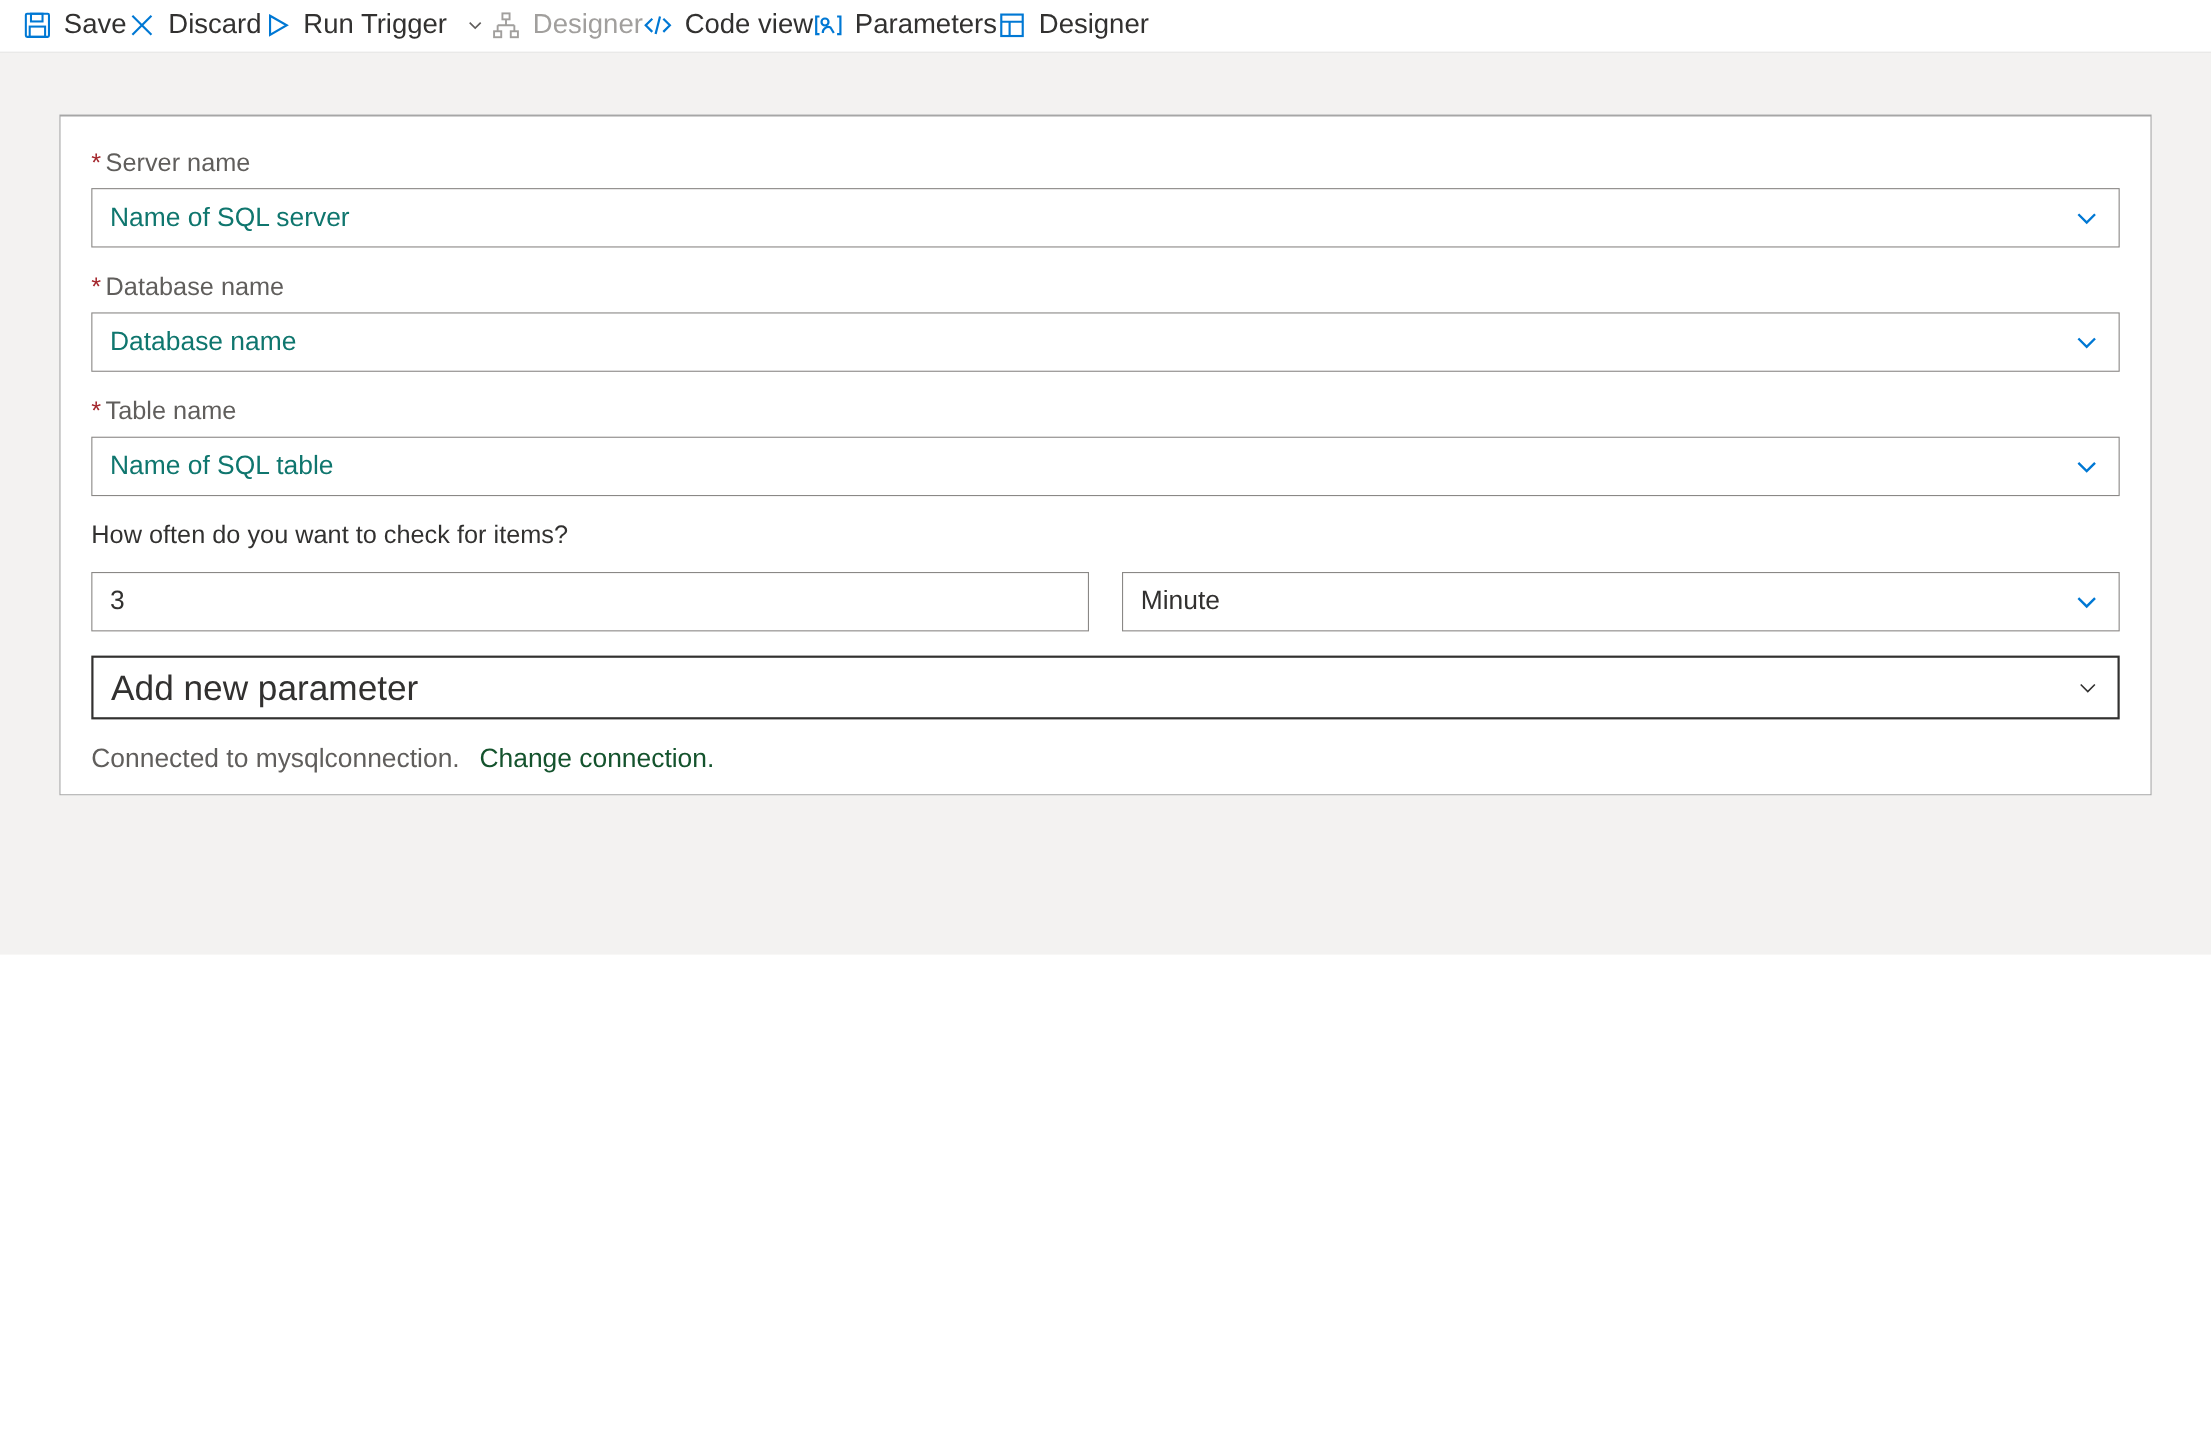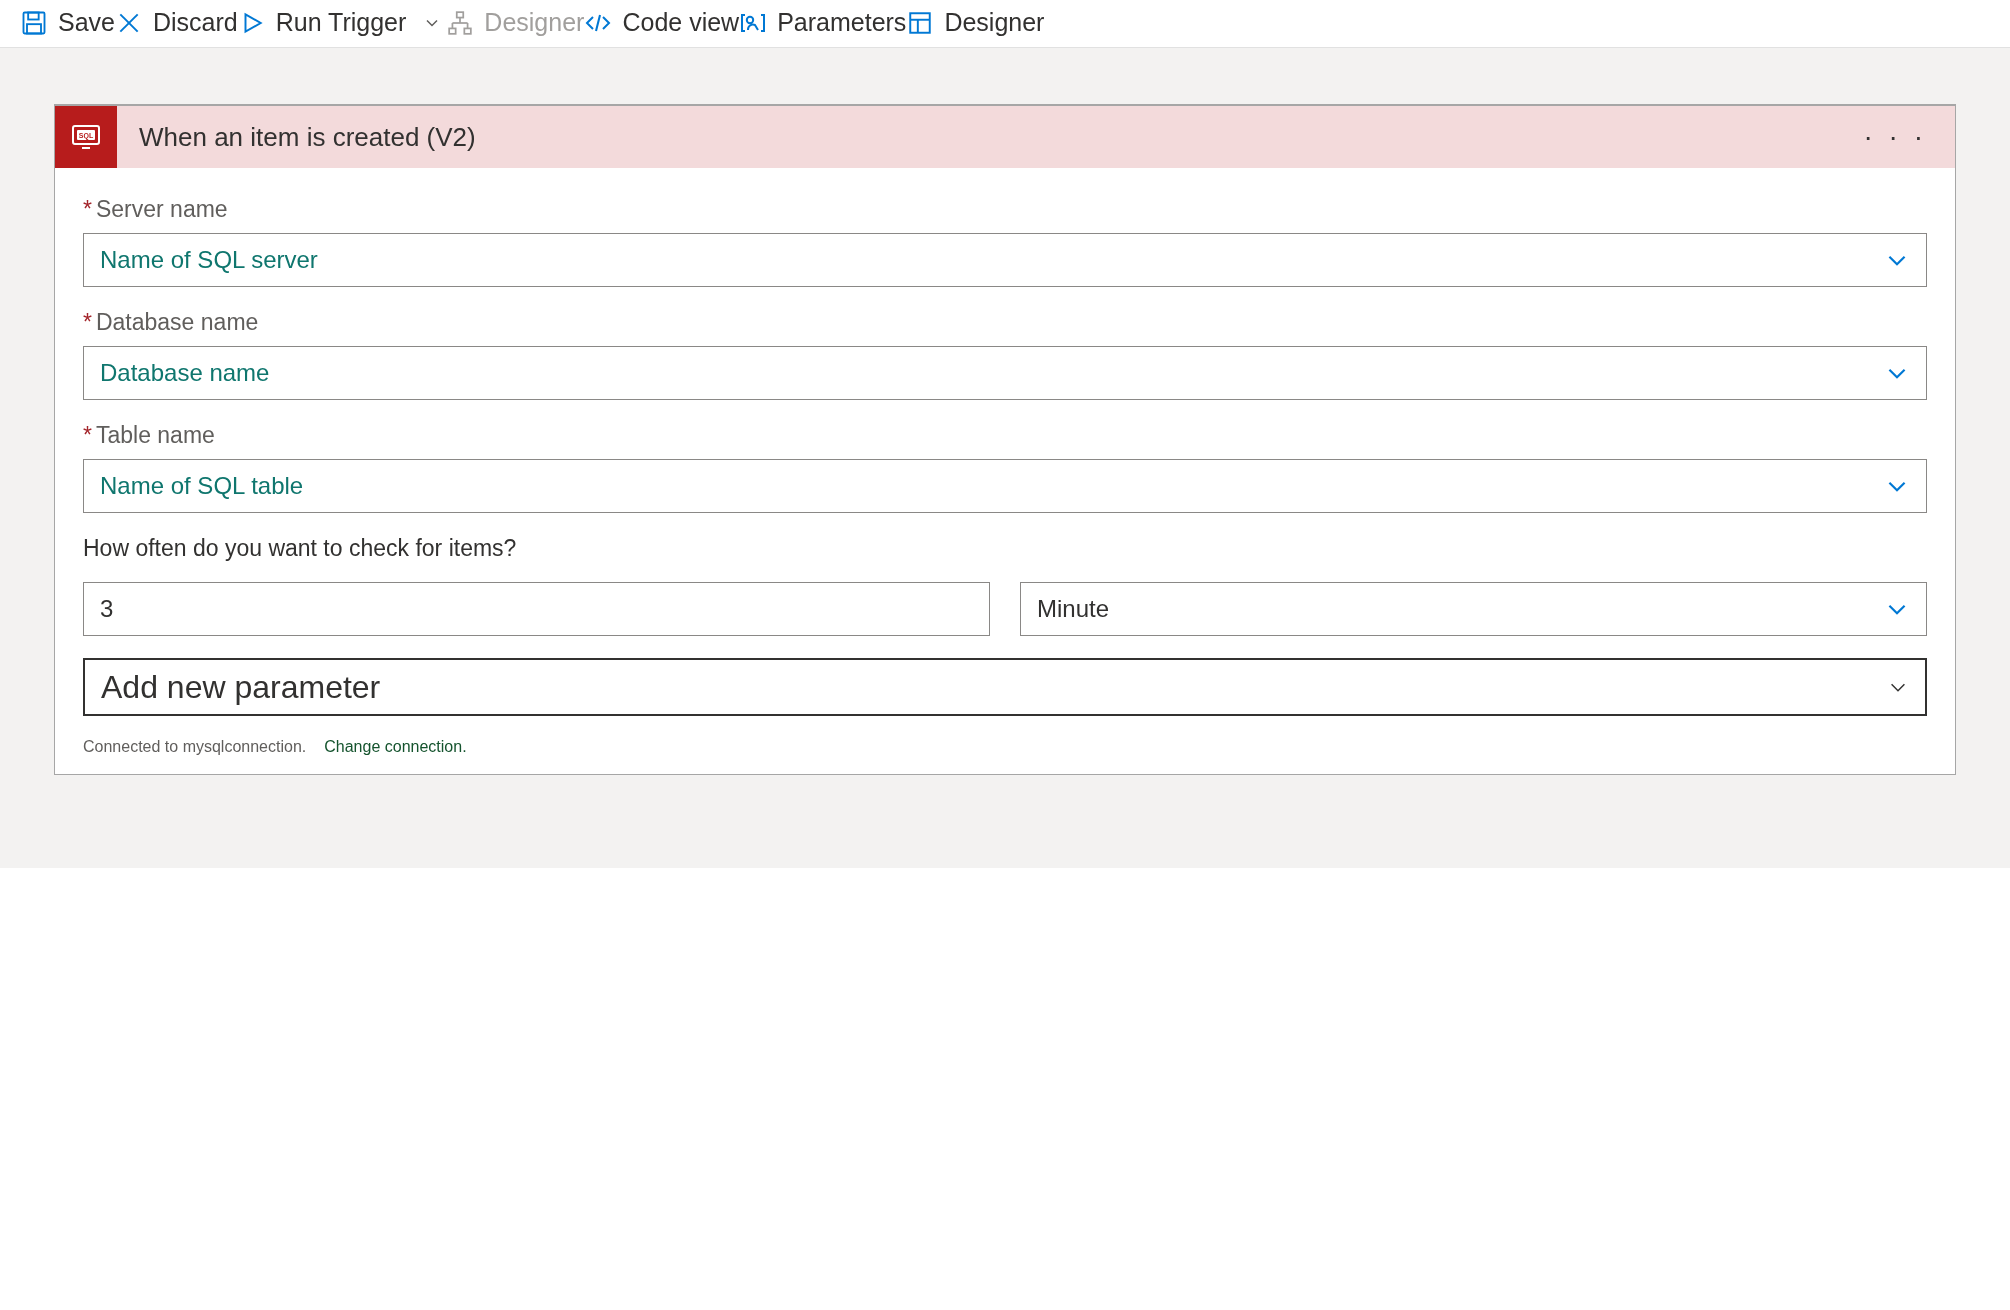--- a/index.html
+++ b/index.html
@@ -127,21 +127,21 @@
     height: 58px;
     display: flex;
     align-items: center;
     padding: 0 16px;
     font-size: 32px;
     color: #323130;
     position: relative;
     margin-bottom: 22px;
   }
   .conn-row {
-    font-size: 16px;
+    font-size: 24px;
     color: #605e5c;
     display: flex;
     gap: 18px;
     align-items: baseline;
   }
   .conn-link { color: #14532d; cursor: pointer; }
   svg { display: block; }
 </style>
 </head>
 <body>
@@ -227,32 +227,20 @@
         <line x1="3" y1="9" x2="21" y2="9"></line>
         <line x1="10" y1="9" x2="10" y2="21"></line>
       </svg>
     </span>
     <span>Designer</span>
   </div>
 </div>
 
 <div class="canvas">
   <div class="card">
-    <div class="card-header">
-      <div class="card-header-icon">
-        <svg width="36" height="36" viewBox="0 0 36 36" fill="none" stroke="#fff" stroke-width="2">
-          <rect x="5" y="7" width="26" height="18" rx="2"></rect>
-          <rect x="9" y="11" width="18" height="10" rx="1" fill="#fff" stroke="none"></rect>
-          <line x1="14" y1="29" x2="22" y2="29"></line>
-          <text x="18" y="19" font-size="7" fill="#b71c1c" text-anchor="middle" font-weight="700" stroke="none">SQL</text>
-        </svg>
-      </div>
-      <div class="card-header-title">When an item is created (V2)</div>
-      <div class="card-header-menu">· · ·</div>
-    </div>
 
     <div class="card-body">
 
       <div class="field-group">
         <div class="field-label">
           <span class="req">*</span>
           <span>Server name</span>
         </div>
         <div class="input-combo placeholder">
           <span>Name of SQL server</span>

